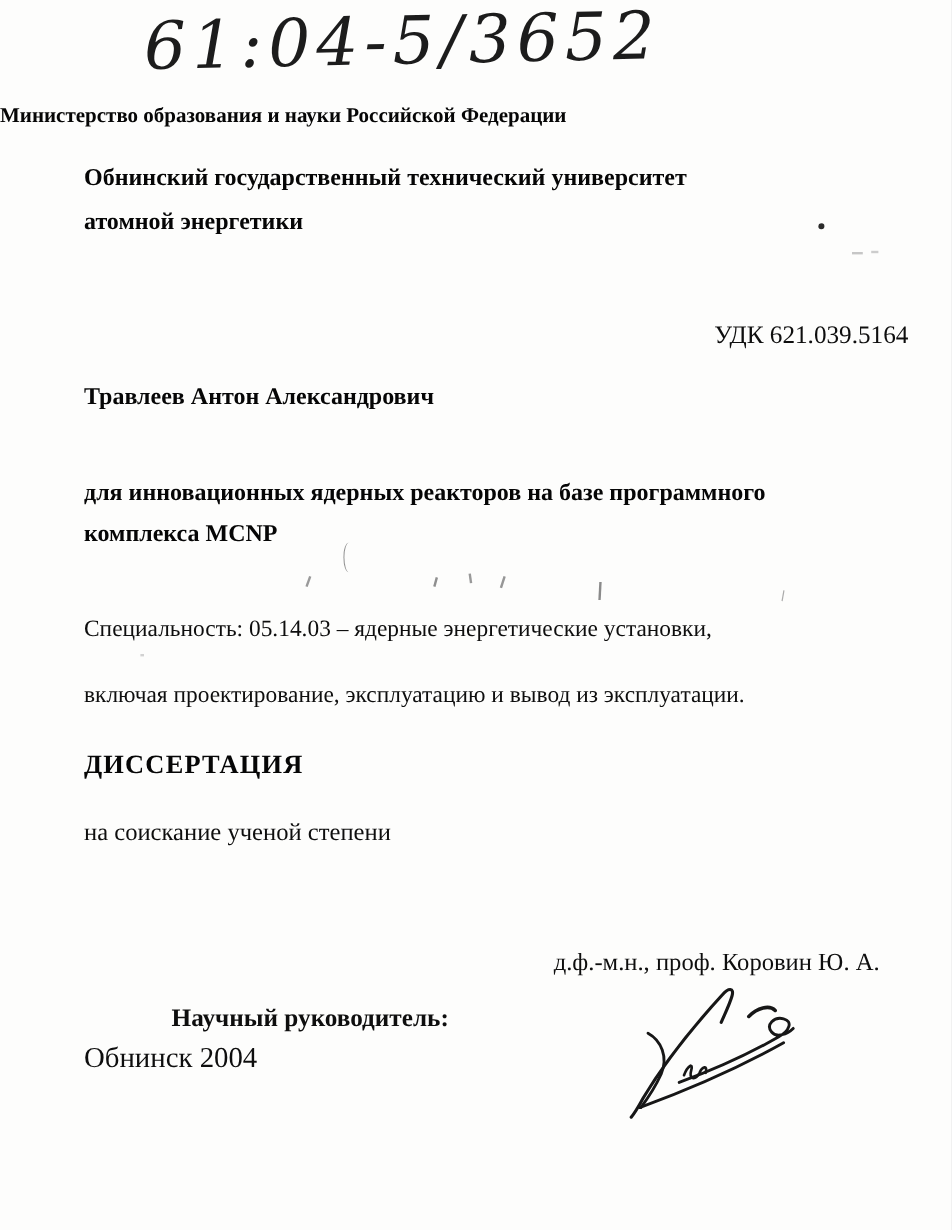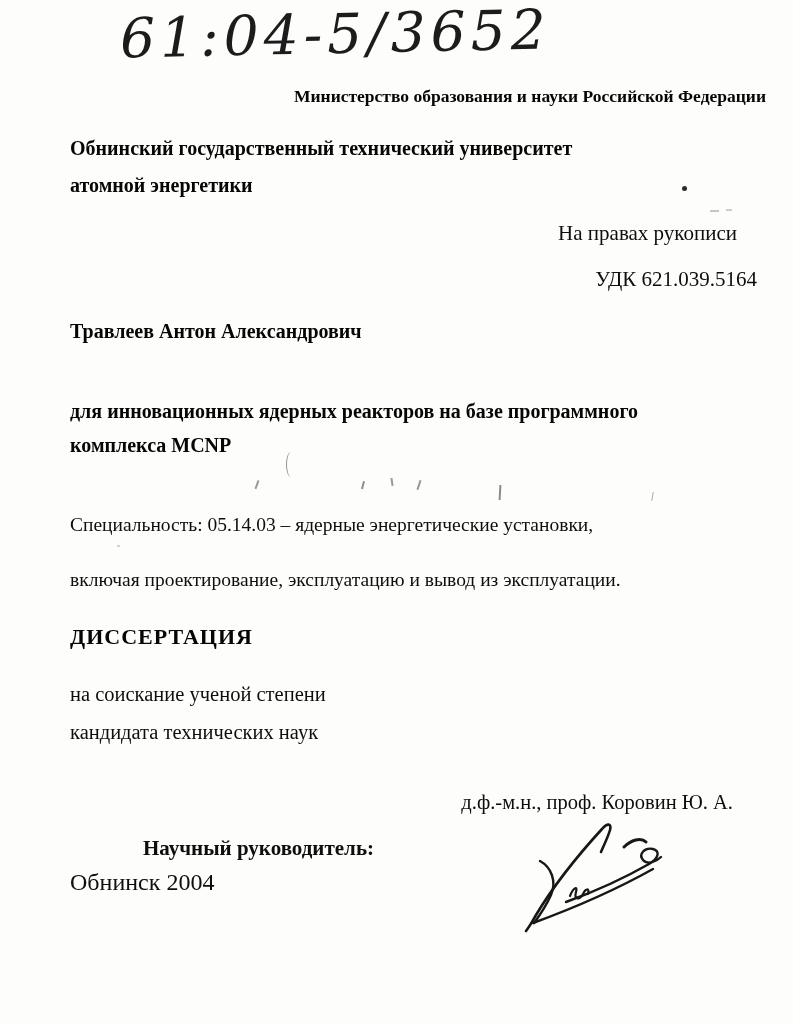--- a/index.html
+++ b/index.html
@@ -21,21 +21,21 @@
     left: 120px; top: 2px;
     font-family: "DejaVu Serif", serif;
     font-style: italic;
     font-weight: 400;
     font-size: 55px;
     letter-spacing: 5px;
     color: #1c1c1c;
     transform: rotate(-1.2deg);
     white-space: nowrap;
   }
-  .ministry { left: 0; right: 27px; text-align: right; top: 86px; font-size: 17.5px; }
+  .ministry { left: 0; right: 27px; text-align: left; top: 86px; font-size: 17.5px; }
   .univ1 { top: 137px; font-size: 20px; }
   .univ2 { top: 174px; font-size: 20px; }
   .pravah { top: 221px; right: 56px; font-size: 21px; }
   .udc { top: 267px; right: 36px; font-size: 21px; }
   .author { top: 320px; font-size: 20px; }
   .title1 { top: 366px; font-size: 20px; }
   .title2 { top: 400px; font-size: 20px; }
   .title3 { top: 434px; font-size: 20px; }
   .spec1 { top: 514px; font-size: 19.5px; }
   .spec2 { top: 549px; font-size: 19.5px; margin-top: 20px; }
@@ -68,35 +68,33 @@
 
 <div class="page">
 
   <div class="abs accession">61:04-5/3652</div>
 
   <div class="abs ministry bold">Министерство образования и науки Российской Федерации</div>
 
   <div class="abs centered univ1 bold">Обнинский государственный технический университет</div>
   <div class="abs centered univ2 bold">атомной энергетики</div>
 
-  <div class="abs pravah">На правах рукописи</div>
   <div class="abs udc">УДК 621.039.5164</div>
 
   <div class="abs centered author bold">Травлеев Антон Александрович</div>
 
   <div class="abs centered title2 bold">для инновационных ядерных реакторов на базе программного</div>
   <div class="abs centered title3 bold">комплекса MCNP</div>
 
   <div class="abs centered spec1">Специальность: 05.14.03 – ядерные энергетические установки,</div>
   <div class="abs centered spec2">включая проектирование, эксплуатацию и вывод из эксплуатации.</div>
 
   <div class="abs centered doctype bold">ДИССЕРТАЦИЯ</div>
 
   <div class="abs centered degree1">на соискание ученой степени</div>
-  <div class="abs centered degree2">кандидата технических наук</div>
 
   <div class="abs supervisor-label">Научный руководитель:</div>
   <div class="abs supervisor-name">д.ф.-м.н., проф. Коровин Ю. А.</div>
 
   <div class="abs centered cityyear">Обнинск 2004</div>
 
   <svg class="abs signature" width="152" height="120" viewBox="0 0 152 120" aria-hidden="true">
     <path stroke-width="2.6" d="M12,116 C16,111 18,107 22,100 C40,70 66,38 88,14 C93,8 98,8 96,15 C94,22 90,30 87,37"></path>
     <path stroke-width="2.4" d="M26,46 C37,52 43,66 37,80 C32,91 26,100 20,108"></path>
     <path stroke-width="2.2" d="M56,81 C59,73 64,70 62,77 C60,84 65,86 69,79 C71,74 76,72 74,79"></path>

